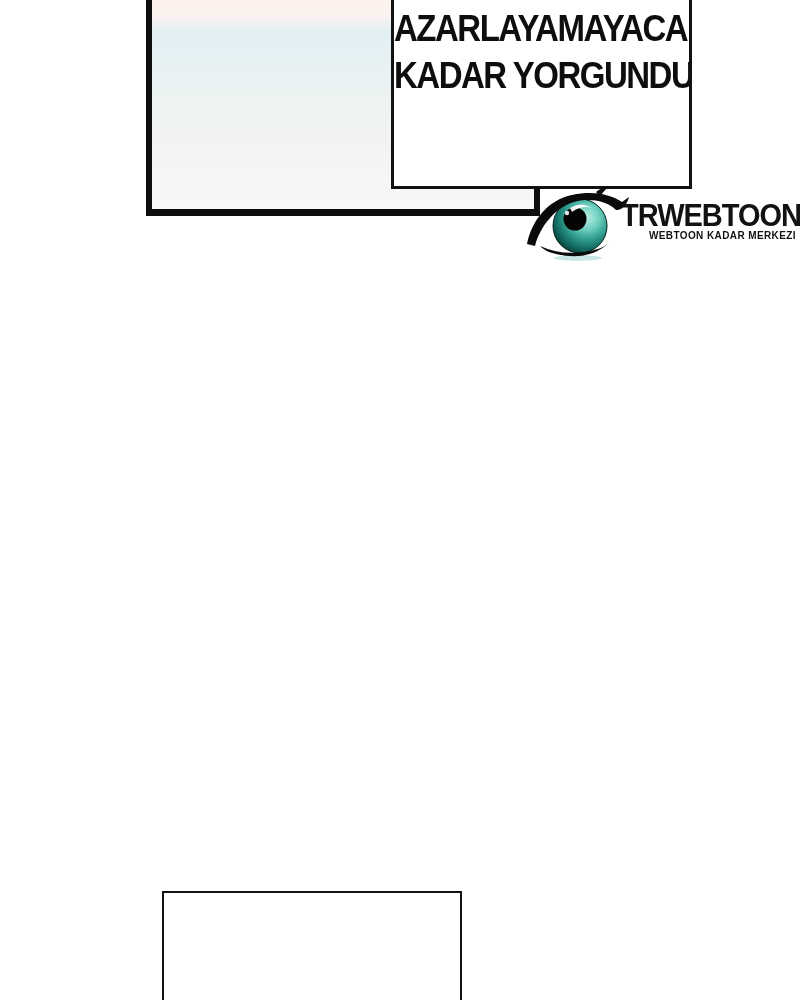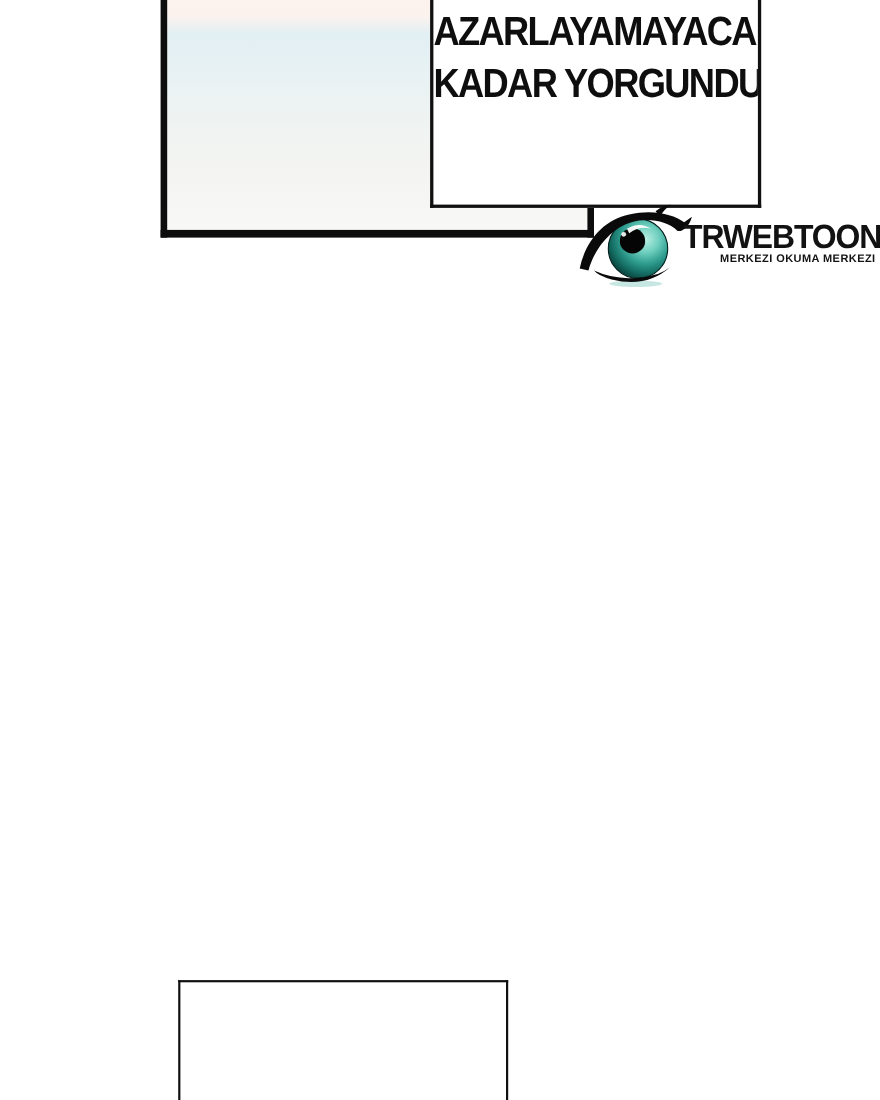--- a/index.html
+++ b/index.html
@@ -92,17 +92,17 @@
 
       <path d="M1 58 C 6 34 22 14 46 9 C 68 4 86 9 96 16 L 103 11 C 101 19 95 25 90 24 C 80 14 62 12 48 16 C 30 21 14 40 9 60 Z" fill="#0a0a0a"></path>
 
       <path d="M70 6 Q 76 1 84 0 Q 77 5 74 11 Z" fill="#0a0a0a"></path>
 
       <path d="M14 60 Q 40 72 72 63 Q 78 61 83 57 Q 62 76 30 68 Q 18 65 14 60 Z" fill="#0a0a0a"></path>
     </svg>
   </div>
 
   <div class="brand">TRWEBTOON</div>
-  <div class="tagline">MERKEZI OKUMA MERKEZI</div>
+  <div class="tagline">WEBTOON KADAR MERKEZI</div>
 
   <div class="bottom-panel"></div>
 
 </div>
 
 </body></html>

